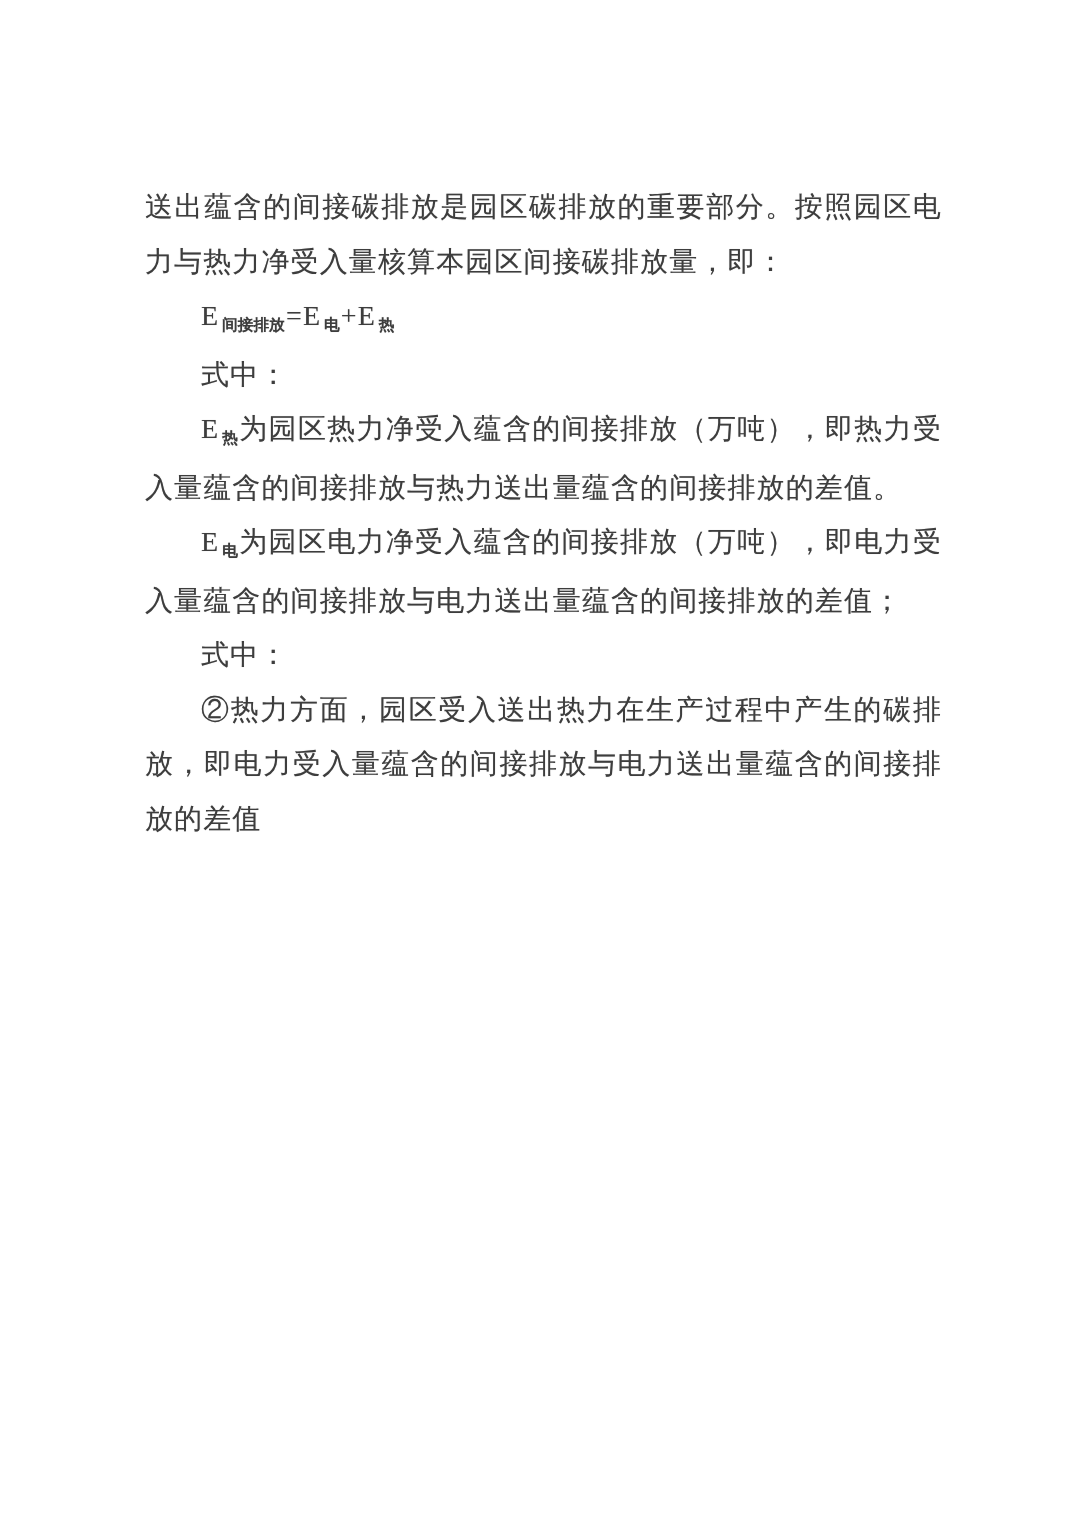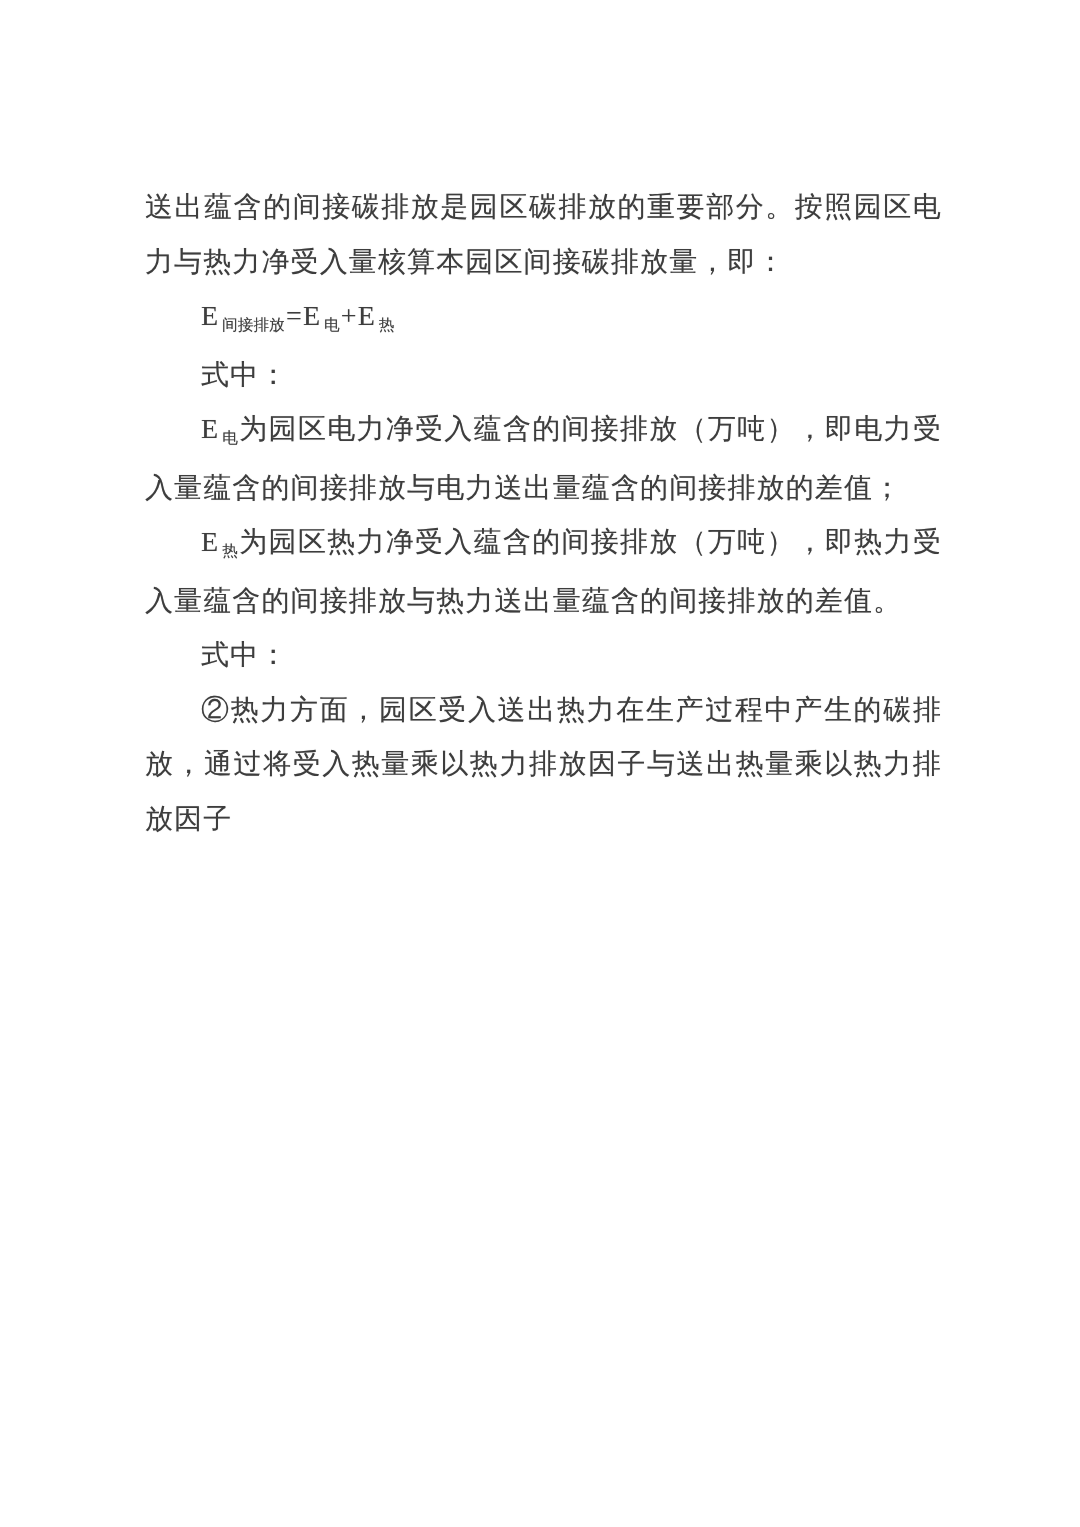--- a/index.html
+++ b/index.html
@@ -43,28 +43,29 @@
   .doc-body p.formula {
     text-align: left;
     white-space: pre-wrap;
   }
   .fsub {
     font-size: 0.56em;
     position: relative;
     bottom: -0.3em;
     margin: 0 0.08em 0 0.18em;
     letter-spacing: 0;
+    font-weight: bold;
   }
 </style>
 </head>
 <body>
 
 <div class="page">
   <main class="doc-body">
       <p>送出蕴含的间接碳排放是园区碳排放的重要部分。按照园区电力与热力净受入量核算本园区间接碳排放量，即：</p>
       <p class="indent formula">E<span class="fsub">间接排放</span>=E<span class="fsub">电</span>+E<span class="fsub">热</span></p>
       <p class="indent">式中：</p>
+      <p class="indent">E<span class="fsub">热</span>为园区热力净受入蕴含的间接排放（万吨），即热力受入量蕴含的间接排放与热力送出量蕴含的间接排放的差值。</p>
       <p class="indent">E<span class="fsub">电</span>为园区电力净受入蕴含的间接排放（万吨），即电力受入量蕴含的间接排放与电力送出量蕴含的间接排放的差值；</p>
-      <p class="indent">E<span class="fsub">热</span>为园区热力净受入蕴含的间接排放（万吨），即热力受入量蕴含的间接排放与热力送出量蕴含的间接排放的差值。</p>
       <p class="indent">式中：</p>
-      <p class="indent">②热力方面，园区受入送出热力在生产过程中产生的碳排放，通过将受入热量乘以热力排放因子与送出热量乘以热力排放因子</p>
+      <p class="indent">②热力方面，园区受入送出热力在生产过程中产生的碳排放，即电力受入量蕴含的间接排放与电力送出量蕴含的间接排放的差值</p>
     </main>
 </div>
 
 </body></html>

